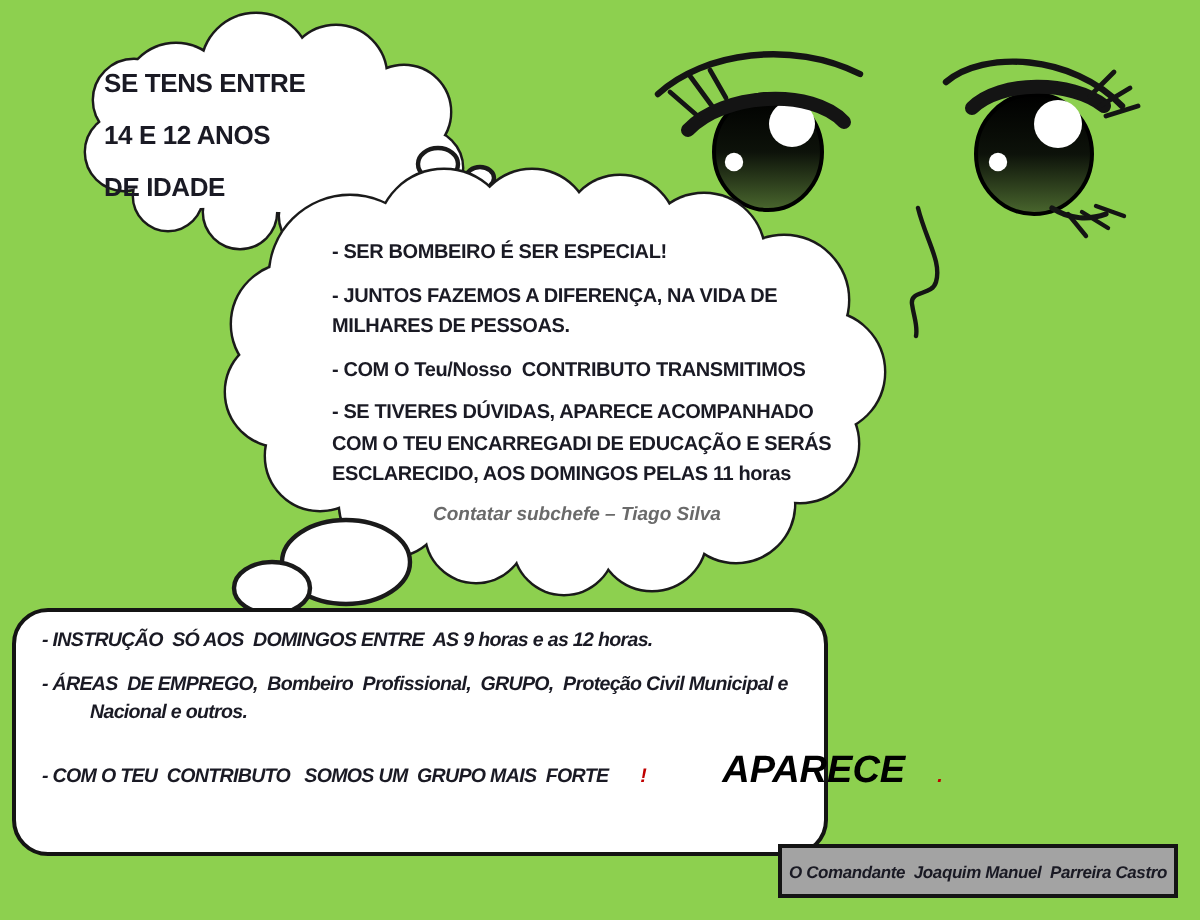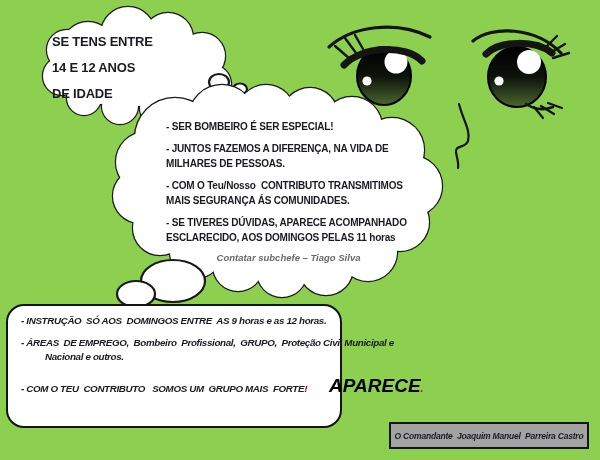--- a/index.html
+++ b/index.html
@@ -26,32 +26,32 @@
     position:absolute;left:166px;top:119px;width:245px;
     font-size:10px;font-weight:bold;letter-spacing:-0.2px;
   }
   .info-bubble-text .para{margin:0 0 6px 0;}
   .info-bubble-text .ln{white-space:pre;line-height:15.5px;}
   .contact-line{
     text-align:center;color:#6a6a6a;font-style:italic;font-weight:bold;
     font-size:9.5px;margin-top:5px;letter-spacing:0;
   }
   .details-box{
-    position:absolute;left:6px;top:304px;width:336px;height:124px;
+    position:absolute;left:6px;top:304px;width:408px;height:124px;
     background:#ffffff;border:2.5px solid #141414;border-radius:18px;
     box-sizing:border-box;padding:9px 6px 0 13px;
   }
   .details-box .dln{
     font-size:9.8px;font-weight:bold;font-style:italic;
     letter-spacing:-0.35px;white-space:pre;line-height:12px;
   }
   .mb10{margin-bottom:10px;}
   .mb2{margin-bottom:2px;}
   .mb12{margin-bottom:12px;margin-left:24px;}
-  .final-row{display:flex;align-items:baseline;}
+  .final-row{display:flex;align-items:baseline;gap:16px;}
   .red{color:#c00000;}
   .aparece{
     font-size:19px;font-weight:bold;font-style:italic;color:#000000;
     letter-spacing:0;margin-left:22px;white-space:pre;
   }
   .aparece-period{font-size:10px;font-weight:bold;font-style:italic;color:#c00000;}
   .signature-box{
     position:absolute;left:389px;top:422px;width:200px;height:27px;
     background:#a3a3a3;border:2px solid #141414;box-sizing:border-box;
     display:flex;align-items:center;justify-content:center;
@@ -167,24 +167,24 @@
   <div class="info-bubble-text">
     <div class="para">
       <div class="ln">- SER BOMBEIRO É SER ESPECIAL!</div>
     </div>
     <div class="para">
       <div class="ln">- JUNTOS FAZEMOS A DIFERENÇA, NA VIDA DE</div>
       <div class="ln">MILHARES DE PESSOAS.</div>
     </div>
     <div class="para">
       <div class="ln">- COM O Teu/Nosso  CONTRIBUTO TRANSMITIMOS</div>
-      <div class="ln">MAIS SEGURANÇA ÁS COMUNIDADES.</div>
     </div>
     <div class="para">
       <div class="ln">- SE TIVERES DÚVIDAS, APARECE ACOMPANHADO</div>
+      <div class="ln">COM O TEU ENCARREGADI DE EDUCAÇÃO E SERÁS</div>
       <div class="ln">ESCLARECIDO, AOS DOMINGOS PELAS 11 horas</div>
     </div>
     <div class="contact-line">Contatar subchefe – Tiago Silva</div>
   </div>
 
   <div class="details-box">
     <div class="dln mb10">- INSTRUÇÃO  SÓ AOS  DOMINGOS ENTRE  AS 9 horas e as 12 horas.</div>
     <div class="dln mb2">- ÁREAS  DE EMPREGO,  Bombeiro  Profissional,  GRUPO,  Proteção Civil Municipal e</div>
     <div class="dln mb12">Nacional e outros.</div>
     <div class="final-row">

